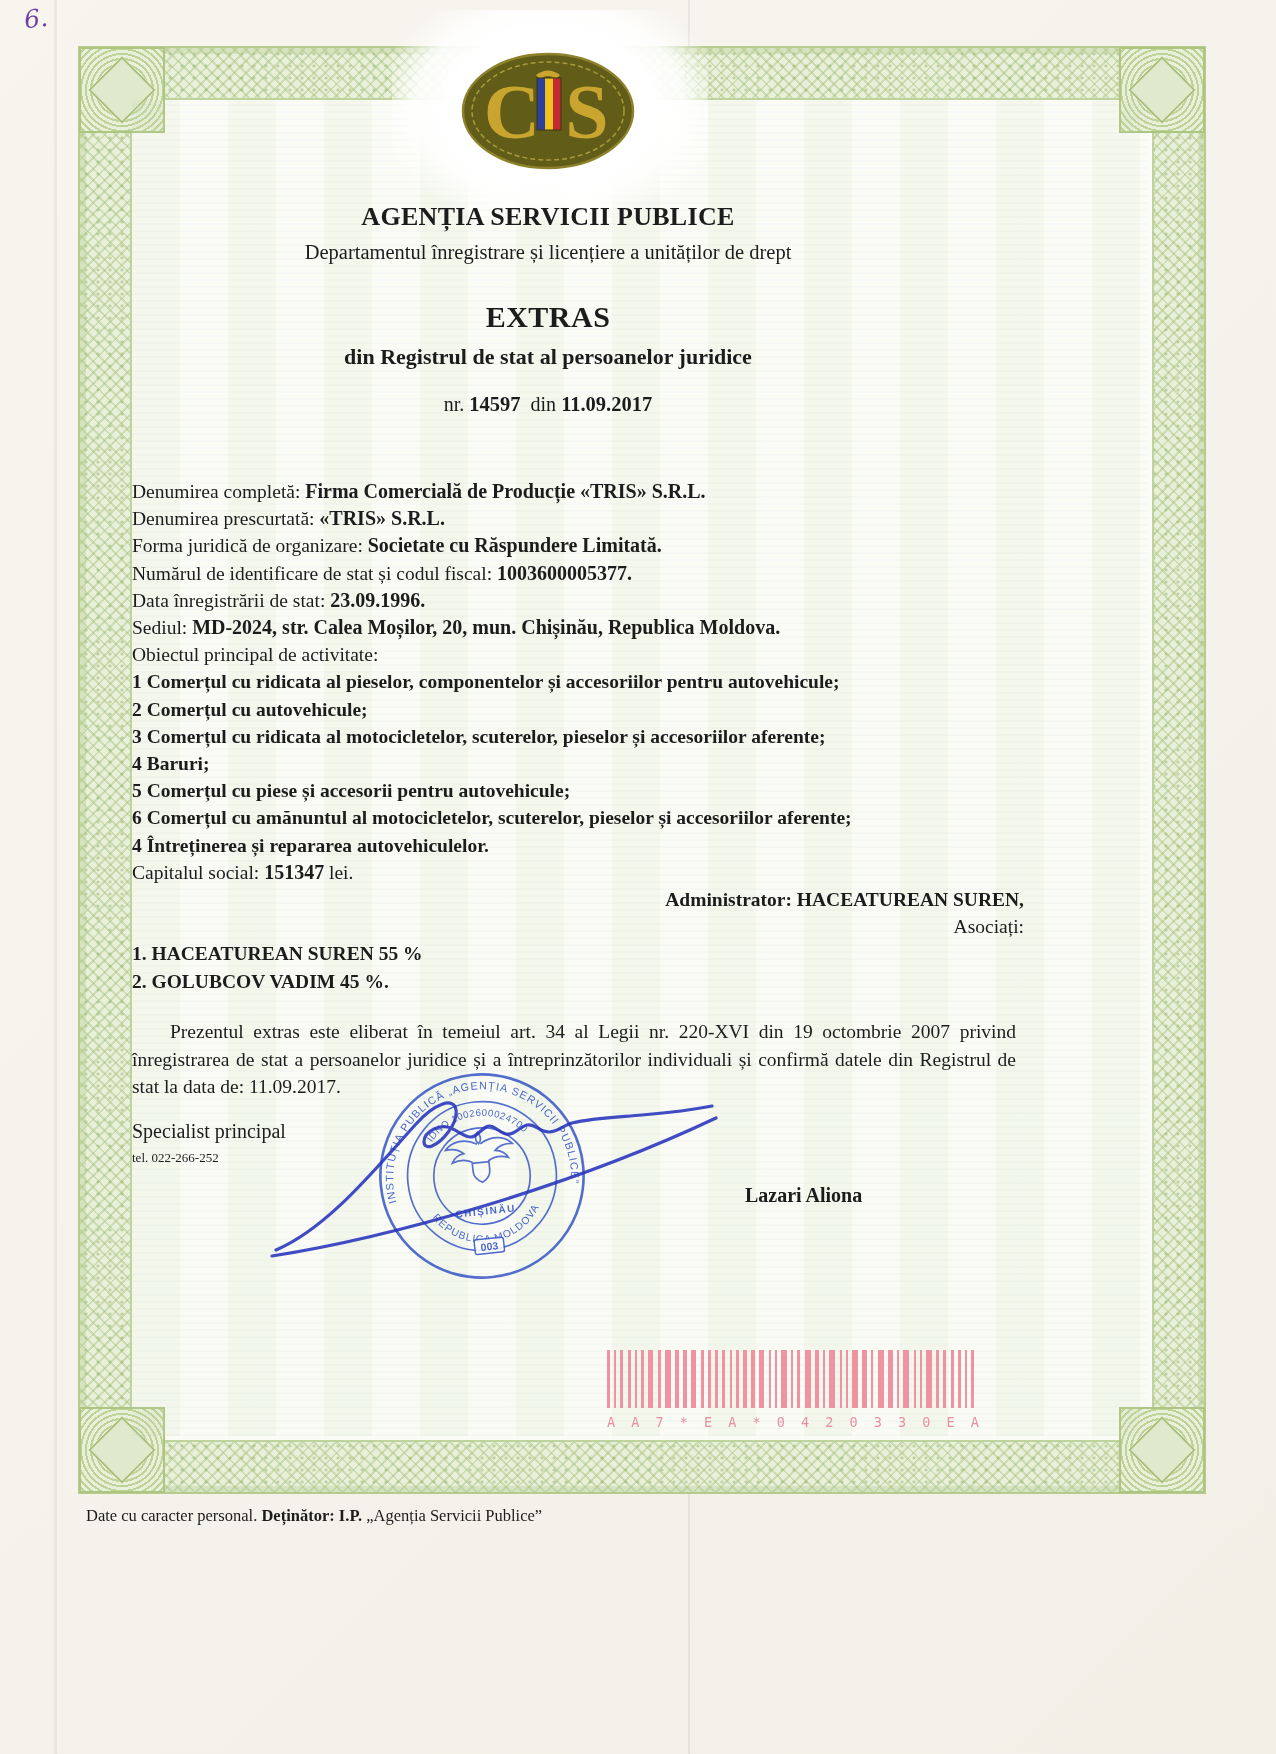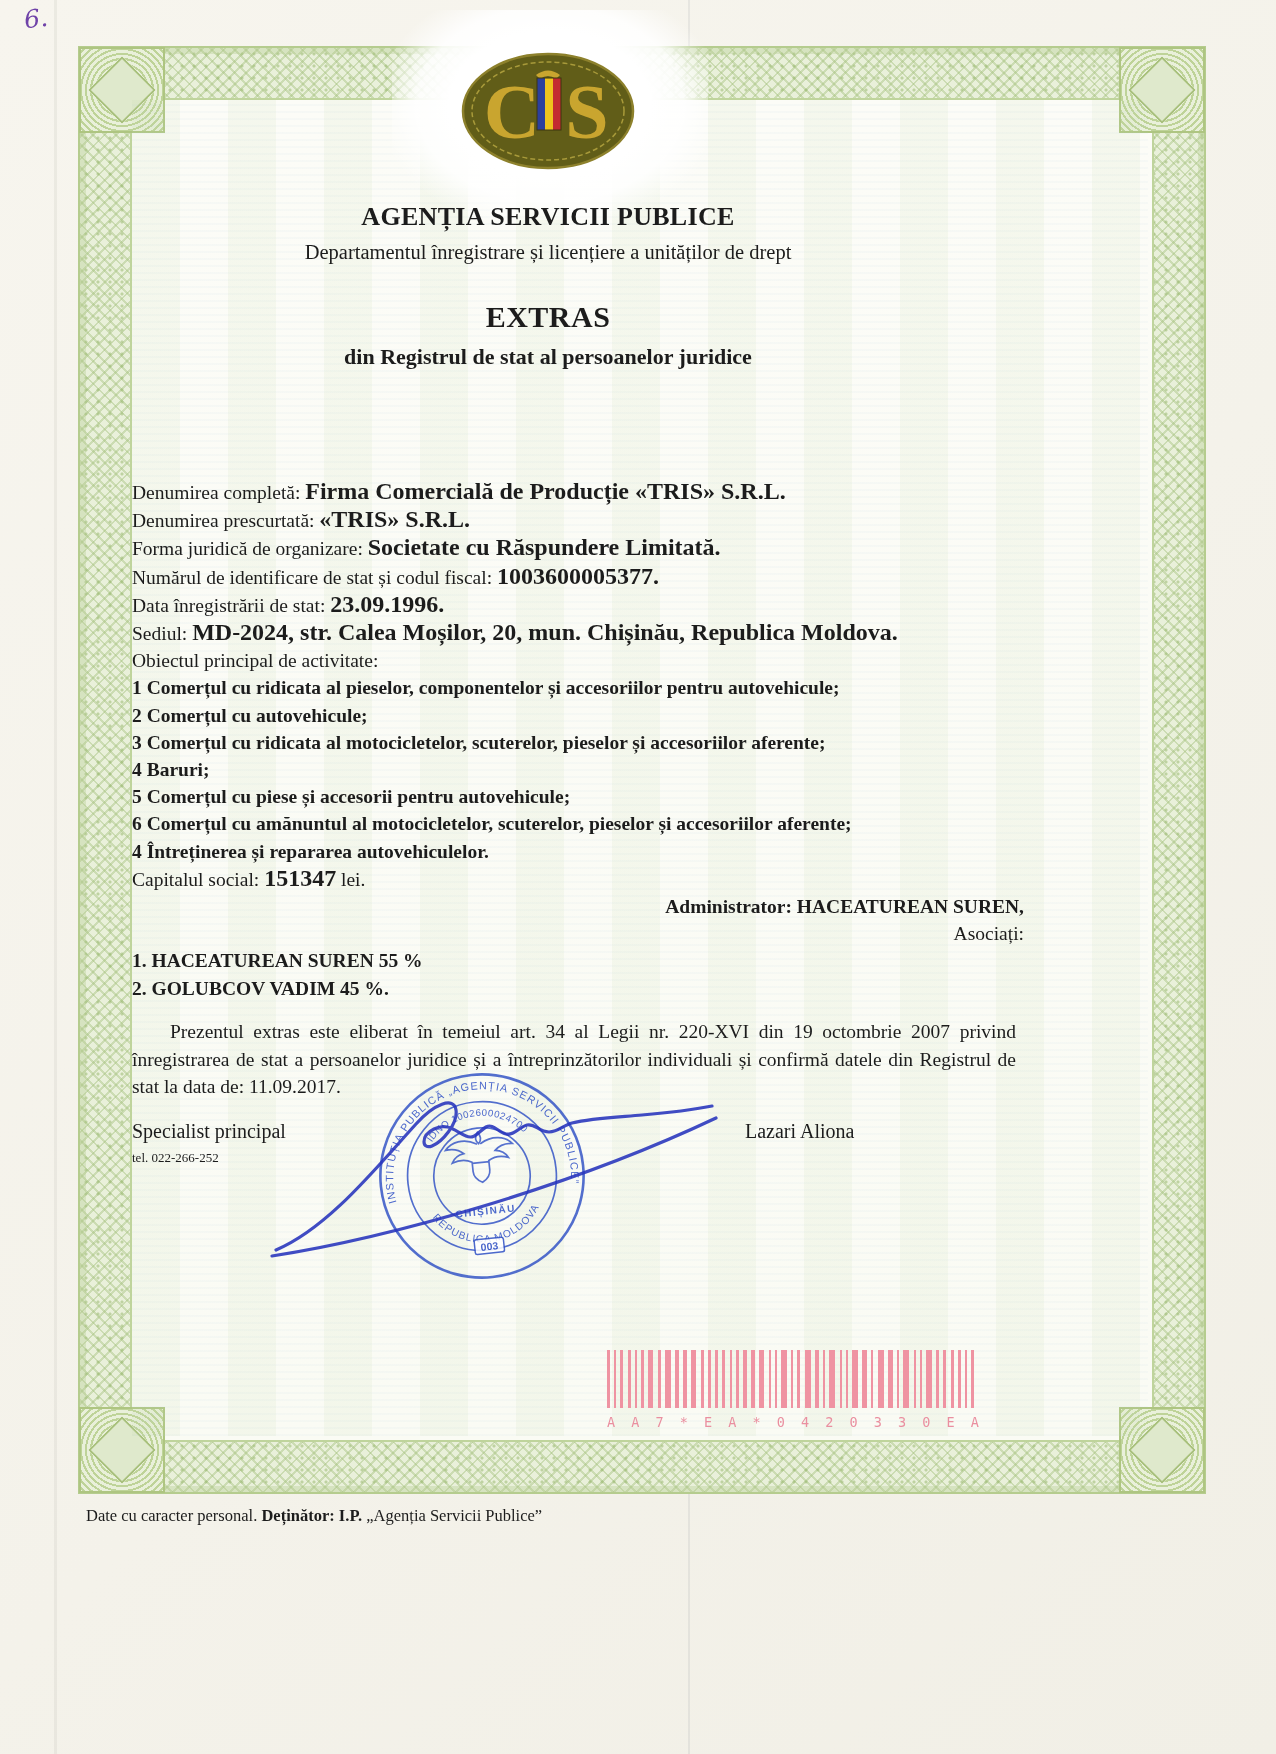--- a/index.html
+++ b/index.html
@@ -57,29 +57,29 @@
   .t-extras{top:300px;font-size:30px;font-weight:bold;letter-spacing:.5px;}
   .t-extrsub{top:344px;font-size:22px;font-weight:bold;}
   .t-nr{top:393px;font-size:20px;}
   .t-nr .b{font-size:20.5px;}
 
   
   .body-block{position:absolute;left:132px;top:478px;width:892px;z-index:5;
     font-size:19.5px;line-height:27.2px;}
   .row{white-space:nowrap;}
   .b,.val{font-weight:bold;}
-  .val{font-size:24px;}
+  .val{font-size:20px;}
   .indent{text-align:right;}
   .statement{position:absolute;left:132px;top:1018px;width:884px;z-index:5;
     font-size:19.5px;line-height:27.5px;text-align:justify;text-indent:38px;}
 
   
   .sig-role{position:absolute;left:132px;top:1120px;font-size:20px;z-index:5;}
   .sig-phone{position:absolute;left:132px;top:1150px;font-size:13px;z-index:5;}
-  .sig-name{position:absolute;left:745px;top:1120px;font-size:20px;font-weight:normal;z-index:5;}
+  .sig-name{position:absolute;left:745px;top:1184px;font-size:20px;font-weight:bold;z-index:5;}
   .stamp{position:absolute;left:372px;top:1066px;width:220px;height:220px;z-index:6;
     transform:rotate(-6deg);}
   .signature{position:absolute;left:258px;top:1080px;width:480px;height:185px;z-index:7;}
 
   
   .barcode{position:absolute;left:607px;top:1350px;width:368px;height:58px;z-index:5;
     display:flex;justify-content:space-between;align-items:stretch;}
   .barcode .bar{background:#ef93a2;height:100%;}
   .barcode-text{position:absolute;left:607px;top:1414px;width:368px;z-index:5;
     text-align:right;font-family:"DejaVu Sans Mono",monospace;font-size:13.5px;
@@ -120,20 +120,26 @@
     <rect x="77" y="28" width="8" height="52" fill="#2c3f9d"></rect>
     <rect x="85" y="28" width="8" height="52" fill="#eec31d"></rect>
     <rect x="93" y="28" width="8" height="52" fill="#c32b31"></rect>
     <rect x="77" y="28" width="24" height="52" fill="none" stroke="#3c370f" stroke-width="1"></rect>
   </svg>
 
   <div class="ctext t-agency">AGENȚIA SERVICII PUBLICE</div>
   <div class="ctext t-dept">Departamentul înregistrare și licențiere a unităților de drept</div>
   <div class="ctext t-extras">EXTRAS</div>
   <div class="ctext t-extrsub">din Registrul de stat al persoanelor juridice</div>
+  <div class="ctext t-nr">
+    <span>nr.</span>
+    <span class="b">14597</span>&nbsp;
+    <span>din</span>
+    <span class="b">11.09.2017</span>
+  </div>
 
   <div class="body-block">
     <div class="row">
       <span class="lbl">Denumirea completă:</span>
       <span class="val">Firma Comercială de Producție «TRIS» S.R.L.</span>
     </div>
     <div class="row">
       <span class="lbl">Denumirea prescurtată:</span>
       <span class="val">«TRIS» S.R.L.</span>
     </div>

